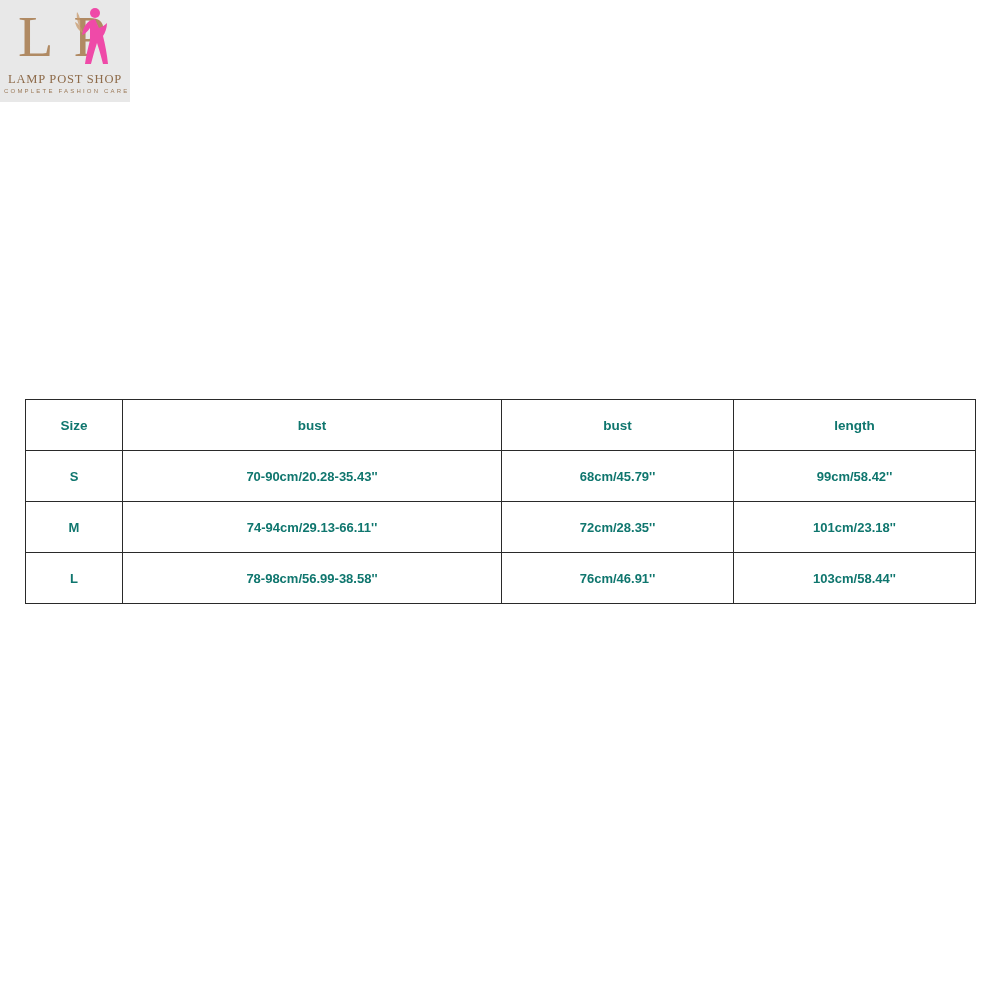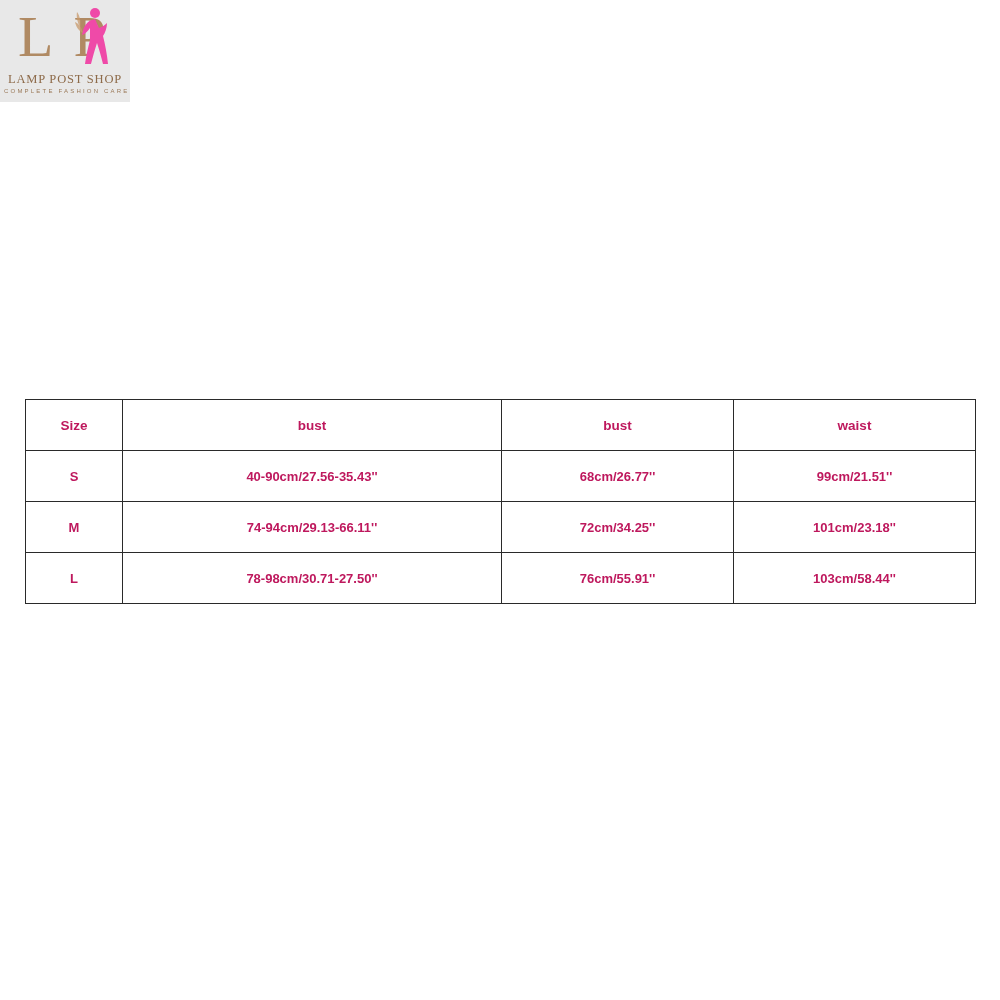--- a/index.html
+++ b/index.html
@@ -84,21 +84,21 @@
     table-layout: fixed;
   }
   table.size-table th,
   table.size-table td {
     border: 1px solid #2a2a2a;
     height: 50px;
     text-align: center;
     vertical-align: middle;
     font-size: 13px;
     font-weight: bold;
-    color: #be185d;
+    color: #0f766e;
     padding: 0 4px;
   }
   table.size-table th {
     font-size: 13.5px;
   }
   col.c-size    { width: 97px; }
   col.c-bust    { width: 379px; }
   col.c-waist   { width: 232px; }
   col.c-length  { width: 242px; }
 </style>
@@ -131,37 +131,37 @@
       <col class="c-size">
       <col class="c-bust">
       <col class="c-waist">
       <col class="c-length">
     </colgroup>
     <thead>
       <tr>
         <th>Size</th>
         <th>bust</th>
         <th>bust</th>
-        <th>waist</th>
+        <th>length</th>
       </tr>
     </thead>
     <tbody>
       <tr>
         <td>S</td>
-        <td>40-90cm/27.56-35.43''</td>
-        <td>68cm/26.77''</td>
-        <td>99cm/21.51''</td>
+        <td>70-90cm/20.28-35.43''</td>
+        <td>68cm/45.79''</td>
+        <td>99cm/58.42''</td>
       </tr>
       <tr>
         <td>M</td>
         <td>74-94cm/29.13-66.11''</td>
-        <td>72cm/34.25''</td>
+        <td>72cm/28.35''</td>
         <td>101cm/23.18''</td>
       </tr>
       <tr>
         <td>L</td>
-        <td>78-98cm/30.71-27.50''</td>
-        <td>76cm/55.91''</td>
+        <td>78-98cm/56.99-38.58''</td>
+        <td>76cm/46.91''</td>
         <td>103cm/58.44''</td>
       </tr>
     </tbody>
   </table>
 </div>
 
 </body></html>

